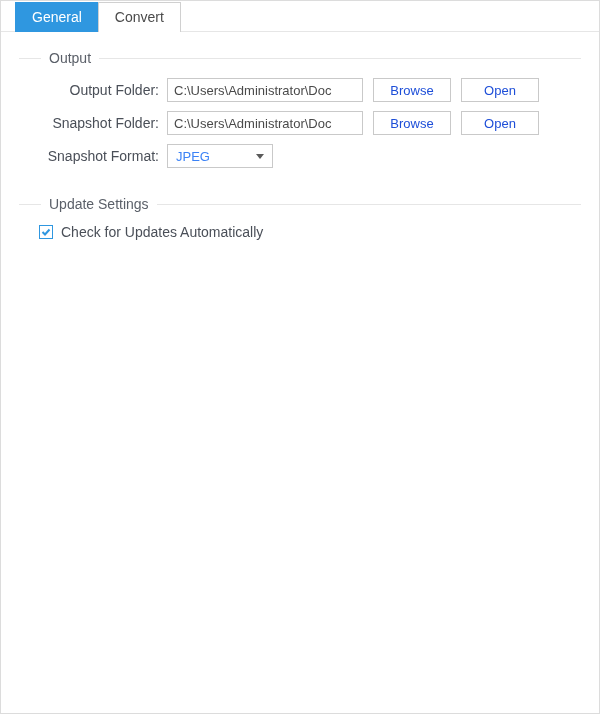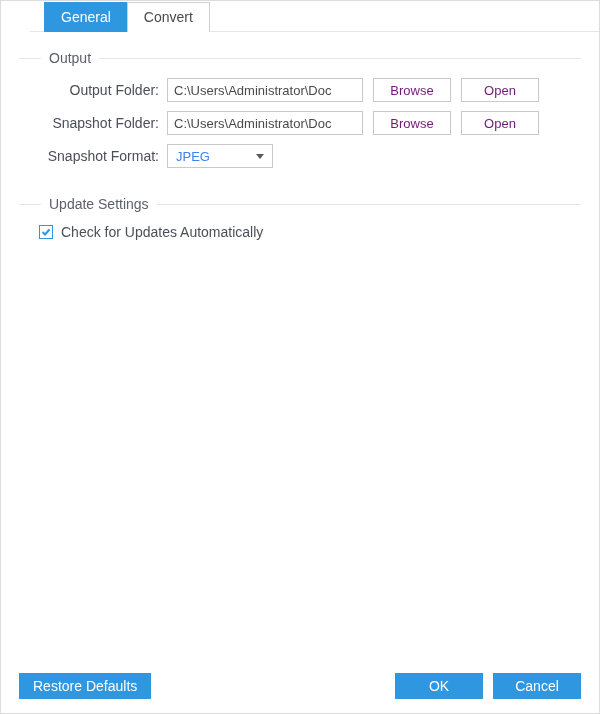--- a/index.html
+++ b/index.html
@@ -41,21 +41,20 @@
   }
   .close svg {
     stroke: #7d7d7d;
     stroke-width: 1.6;
   }
   .tabs {
     display: flex;
     padding: 0 14px;
     border-bottom: 1px solid #e6e6e6;
     gap: 0;
-    margin-left: 29px;
   }
   .tab {
     padding: 6px 16px 7px 16px;
     font-size: 14px;
     cursor: pointer;
     border: 1px solid #d0d0d0;
     border-bottom: none;
     background: #fff;
     color: #4a4a4a;
     position: relative;
@@ -112,21 +111,21 @@
     overflow: hidden;
     text-overflow: ellipsis;
     white-space: nowrap;
   }
   .btn-small {
     height: 24px;
     width: 78px;
     border: 1px solid #c9c9c9;
     background: #fff;
     font-size: 13px;
-    color: #701a75;
+    color: #1d4ed8;
     cursor: pointer;
     margin-left: 10px;
     font-family: inherit;
     padding: 0;
   }
   .select-wrap {
     position: relative;
     width: 106px;
     height: 24px;
     border: 1px solid #c9c9c9;
@@ -263,20 +262,14 @@
           <svg width="10" height="10" viewBox="0 0 10 10">
             <polyline points="1.5,5 4,7.5 8.5,2.5"></polyline>
           </svg>
         </div>
         <div class="checkbox-label">Check for Updates Automatically</div>
       </div>
     </div>
 
   </div>
 
-  <div class="footer">
-    <button class="btn-primary btn-restore">Restore Defaults</button>
-    <div class="footer-spacer"></div>
-    <button class="btn-primary btn-ok">OK</button>
-    <button class="btn-primary btn-cancel">Cancel</button>
-  </div>
 
 </div>
 
 </body></html>

